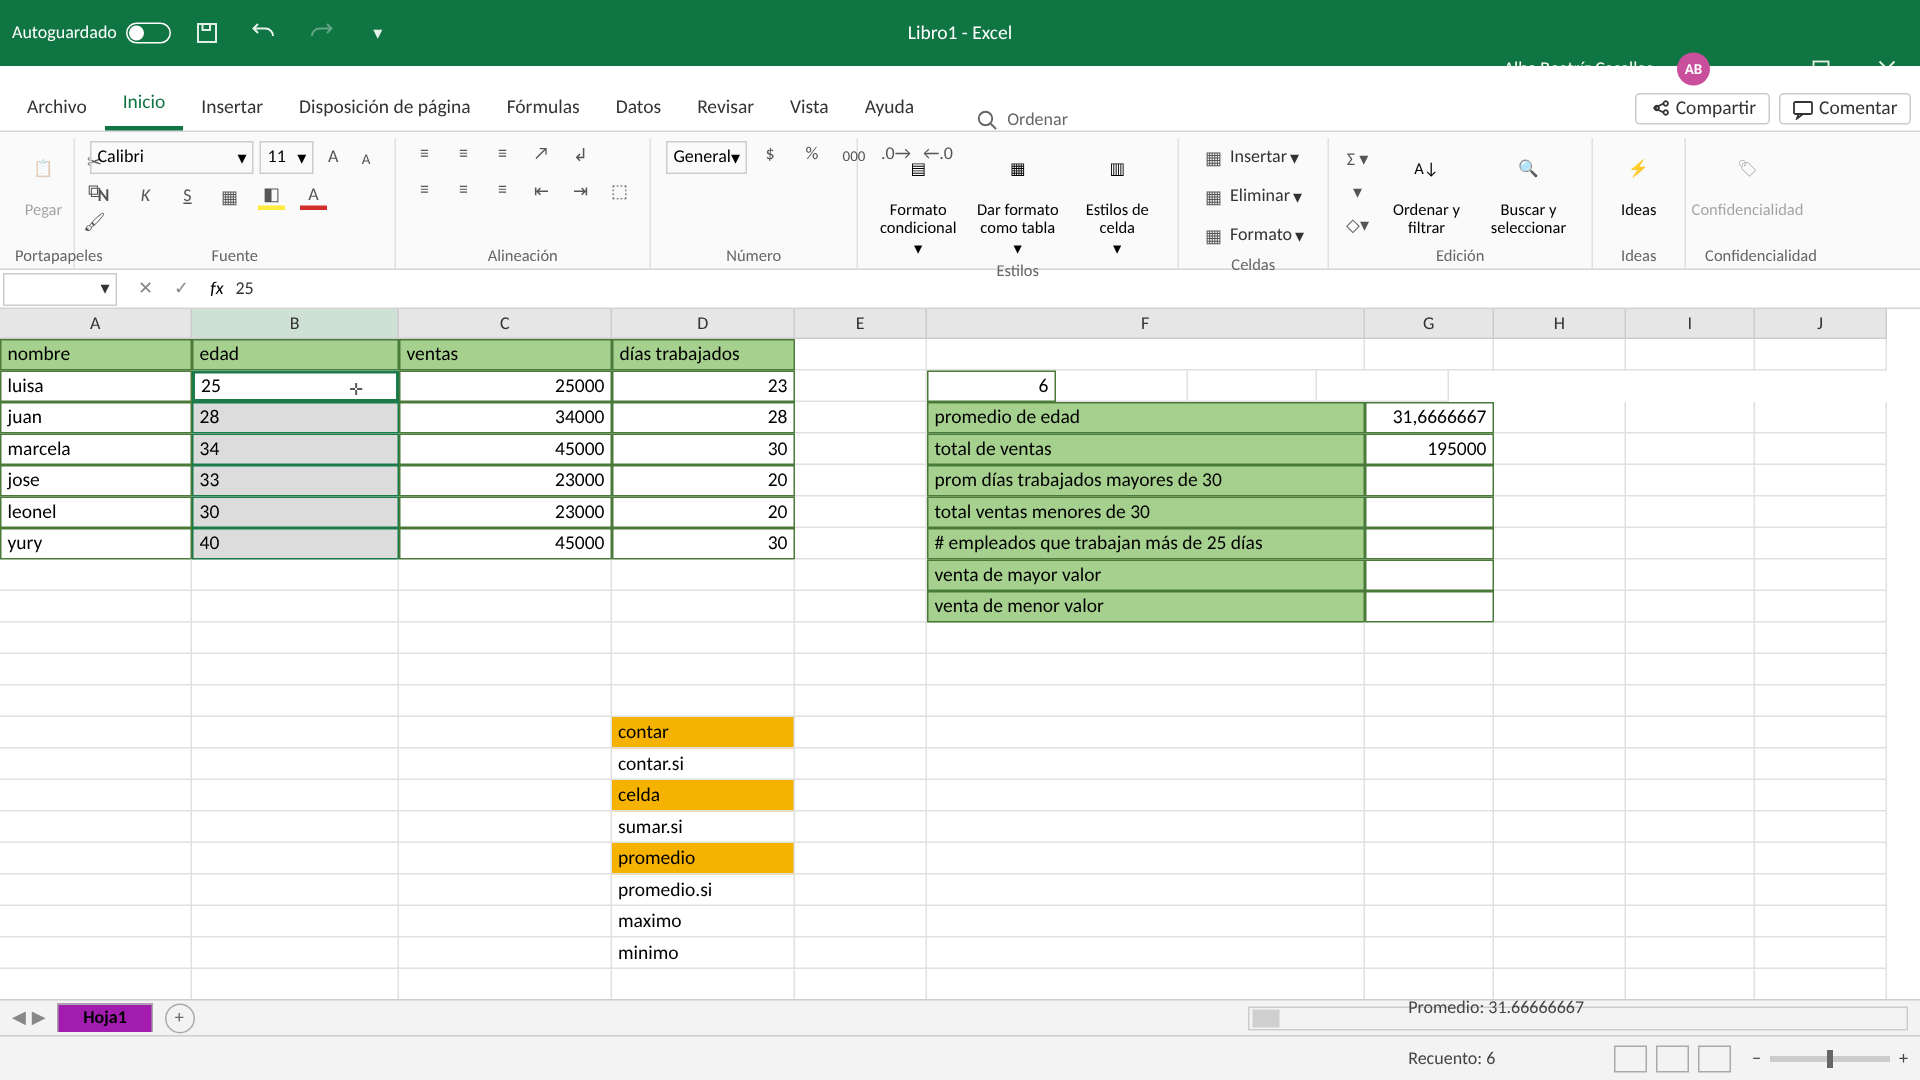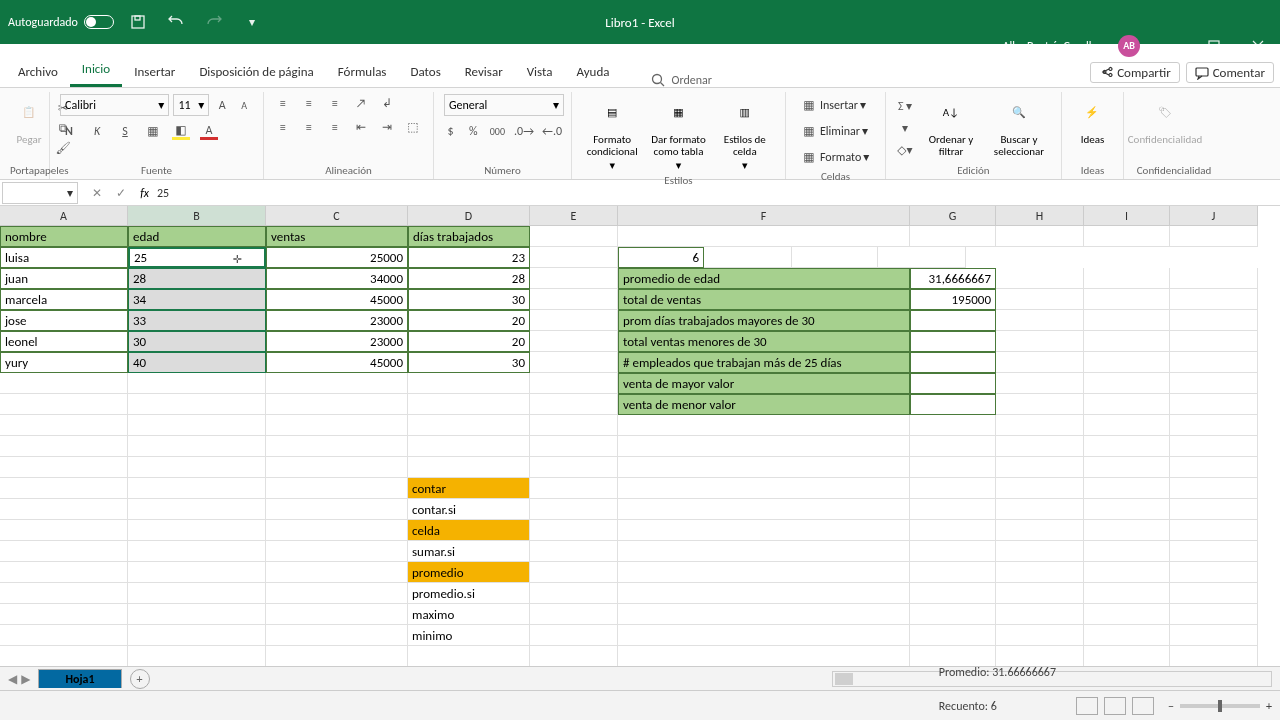--- a/index.html
+++ b/index.html
@@ -58,21 +58,21 @@
 .lbl-green { background:#a6d08e; border:1px solid #4a7a3a; }
 .data-border { border:1px solid #4a7a3a; }
 .sel-range { background:#dcdcdc; border:1px solid #1a7a4a; }
 .sel-active { background:#fff; border:2px solid #1a7a4a; position:relative; }
 .orange { background:#f5b200; }
 .rnum { text-align:right; justify-content:flex-end; }
 
 
 .sheetbar { position:absolute; bottom:30px; left:0; right:0; height:24px; border-top:1px solid #ccc; display:flex; align-items:center; background:#f3f3f3; }
 .sheetnav { display:flex; gap:4px; padding:0 8px; color:#888; }
-.sheettab { background:#0369a1; border:1px solid #aaa; border-bottom:none; padding:2px 26px; font-size:12px; font-weight:600; }
+.sheettab { background:#a21caf; border:1px solid #aaa; border-bottom:none; padding:2px 16px; font-size:12px; font-weight:600; }
 .addsheet { width:20px; height:20px; border-radius:50%; border:1px solid #aaa; display:flex; align-items:center; justify-content:center; margin-left:8px; color:#666; }
 .hscroll { margin-left:auto; width:440px; height:16px; border:1px solid #ccc; position:relative; margin-right:8px; }
 .hscroll .thumb{ position:absolute; left:2px; width:18px; top:1px; bottom:1px; background:#cfcfcf; }
 
 
 .status { position:absolute; bottom:0; left:0; right:0; height:30px; background:#f3f3f3; border-top:1px solid #ccc; display:flex; align-items:center; font-size:12px; color:#444; padding-right:8px; }
 .status .stats { margin-left:auto; display:flex; gap:20px;flex-direction:column; }
 .viewbtns { display:flex; gap:6px; margin-left:20px; }
 .vbtn { width:22px; height:18px; border:1px solid #aaa; }
 .zoom { margin-left:14px; display:flex; align-items:center; gap:6px; }
@@ -223,21 +223,21 @@
         <span class="ricon">≡</span>
         <span class="ricon">⇤</span>
         <span class="ricon">⇥</span>
         <span class="ricon">⬚</span>
       </div>
     </div>
     <div class="rgroup-label">Alineación</div>
   </div>
 
   <div class="rgroup" style="width:138px">
-    <div class="rgbody" style="flex-direction:column; gap:6px;text-align:center;">
+    <div class="rgbody" style="flex-direction:row; gap:6px;text-align:center;">
       <div class="smsel">
           <span>General</span>
           <span>▾</span>
         </div>
       <div style="display:flex; gap:10px;">
         <span class="ricon">$</span>
         <span class="ricon">%</span>
         <span class="ricon" style="font-size:10px">000</span>
         <span class="ricon">.0→</span>
         <span class="ricon">←.0</span>

